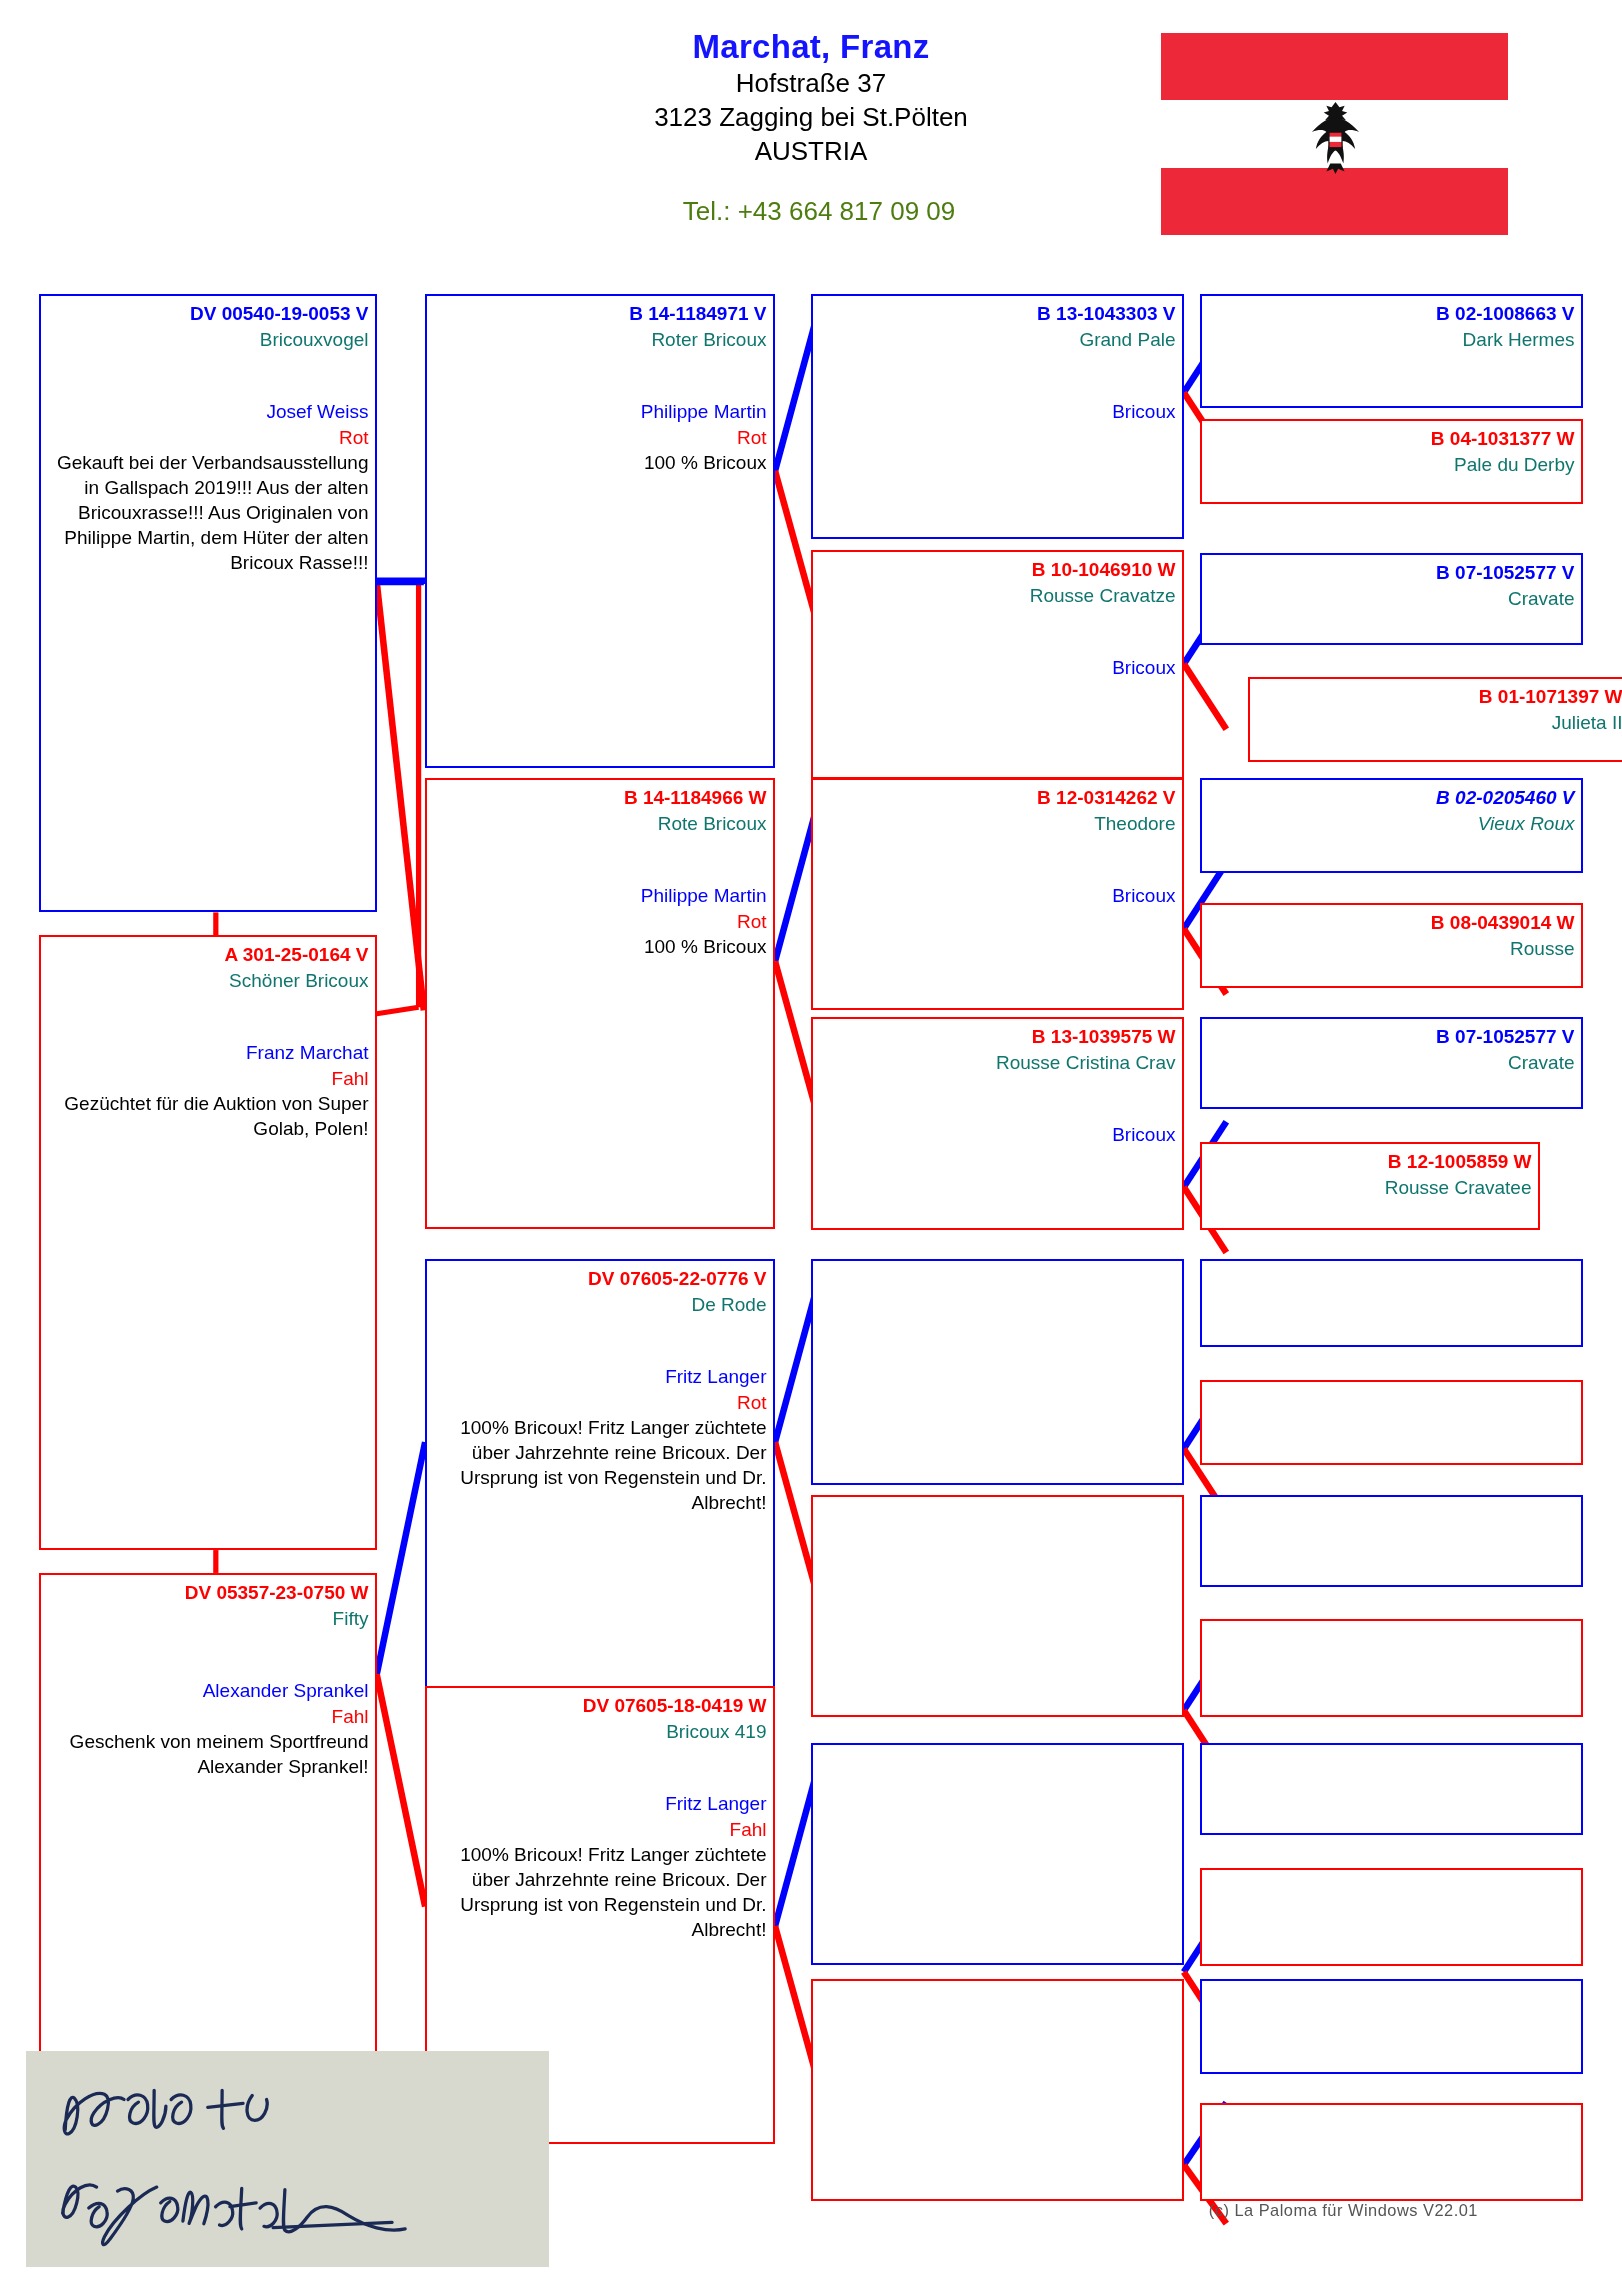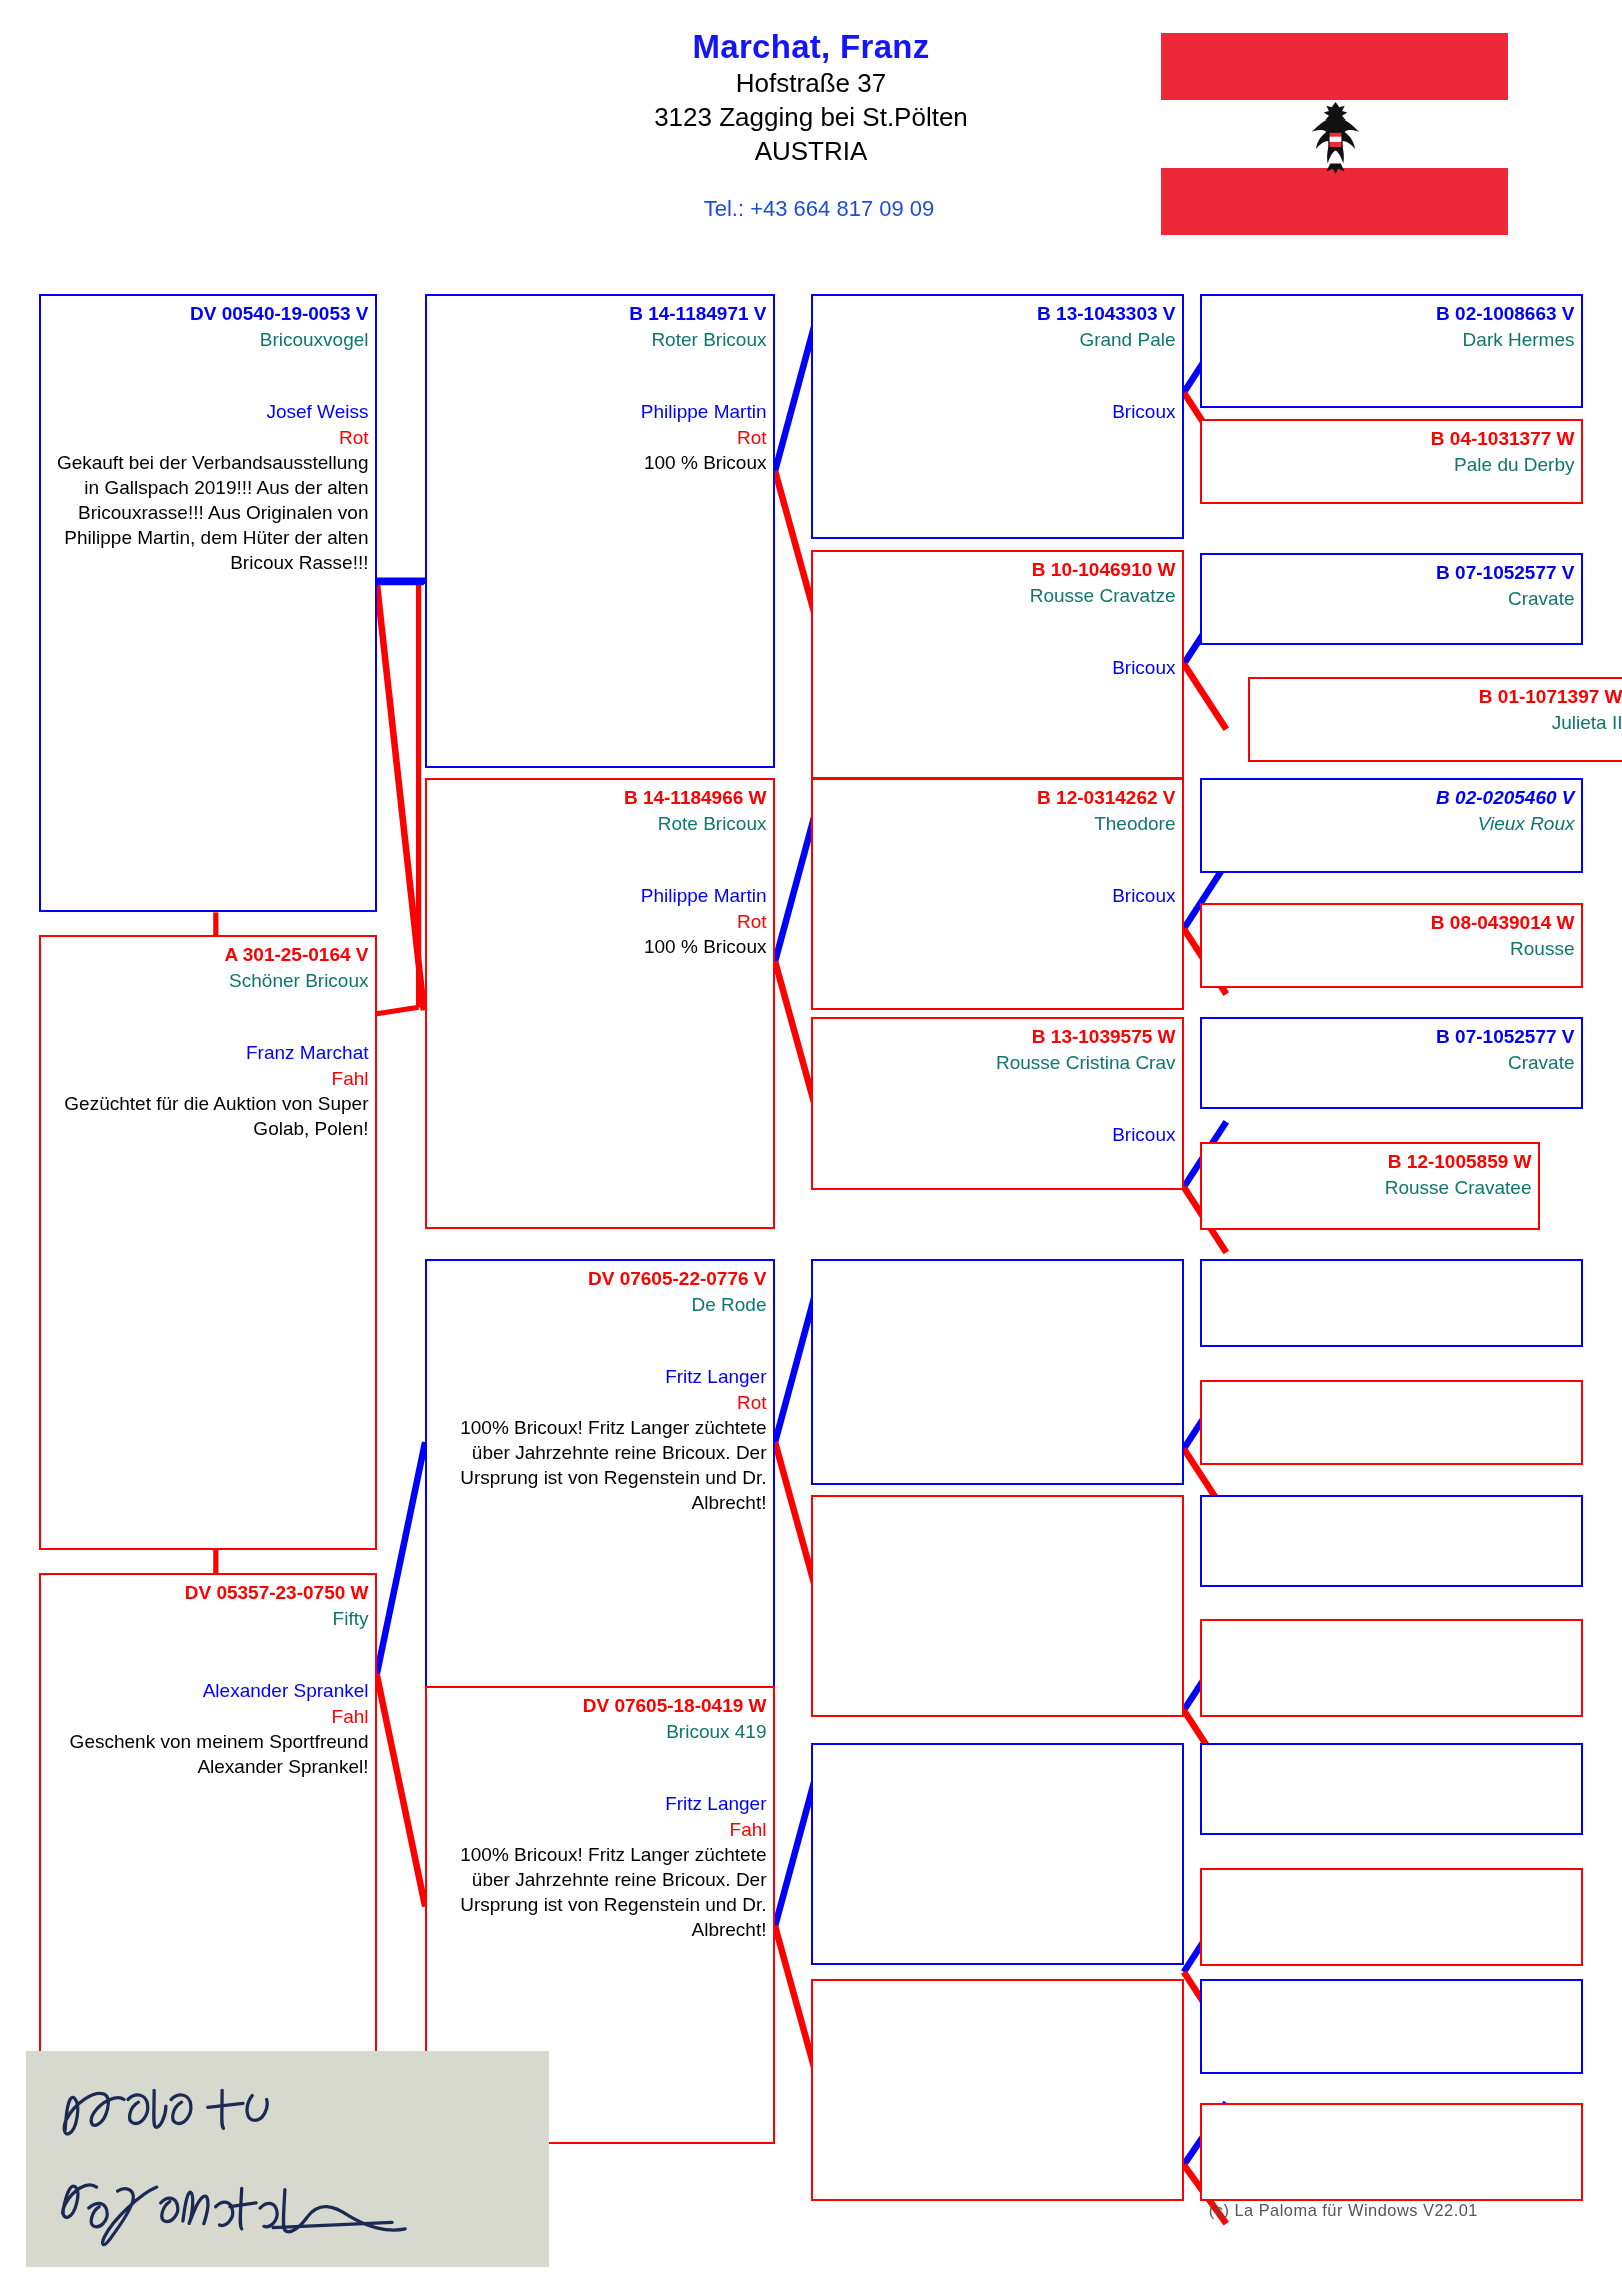--- a/index.html
+++ b/index.html
@@ -35,22 +35,22 @@
     font-weight: bold;
     letter-spacing: 0.3px;
     line-height: 1.25;
   }
   .header .addr {
     color: #000000;
     font-size: 26px;
     line-height: 1.30;
   }
   .header .tel {
-    color: #1d4ed8;
-    font-size: 22px;
+    color: #4d7c0f;
+    font-size: 26px;
     margin-top: 27.5px;
     margin-left: 16px;
   }
 
   
   .flag {
     position: absolute;
     left: 1161px;
     top: 33px;
     width: 347px;
@@ -307,21 +307,21 @@
   </div>
 
   <div class="box red" style="left:811px; top:778px; width:373px; height:232px;">
     <div class="inner">
       <div class="ring red">B  12-0314262 V</div>
       <div class="nm">Theodore</div>
       <div class="br">Bricoux</div>
     </div>
   </div>
 
-  <div class="box red" style="left:811px; top:1017px; width:373px; height:173px;">
+  <div class="box red" style="left:811px; top:1017px; width:373px; height:213px;">
     <div class="inner">
       <div class="ring red">B  13-1039575 W</div>
       <div class="nm">Rousse Cristina Crav</div>
       <div class="br">Bricoux</div>
     </div>
   </div>
 
   <div class="box blue" style="left:811px; top:1259px; width:373px; height:226px;">
     <div class="inner">
       <div class="ring blue"></div>

